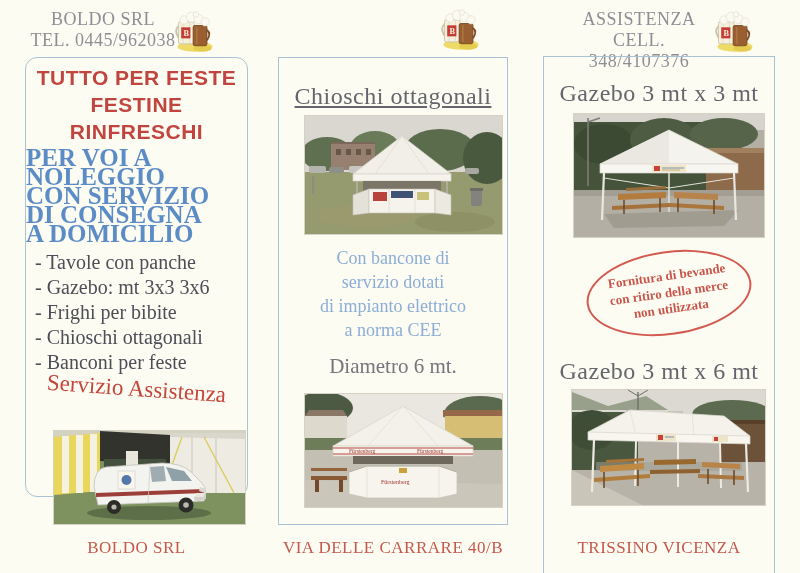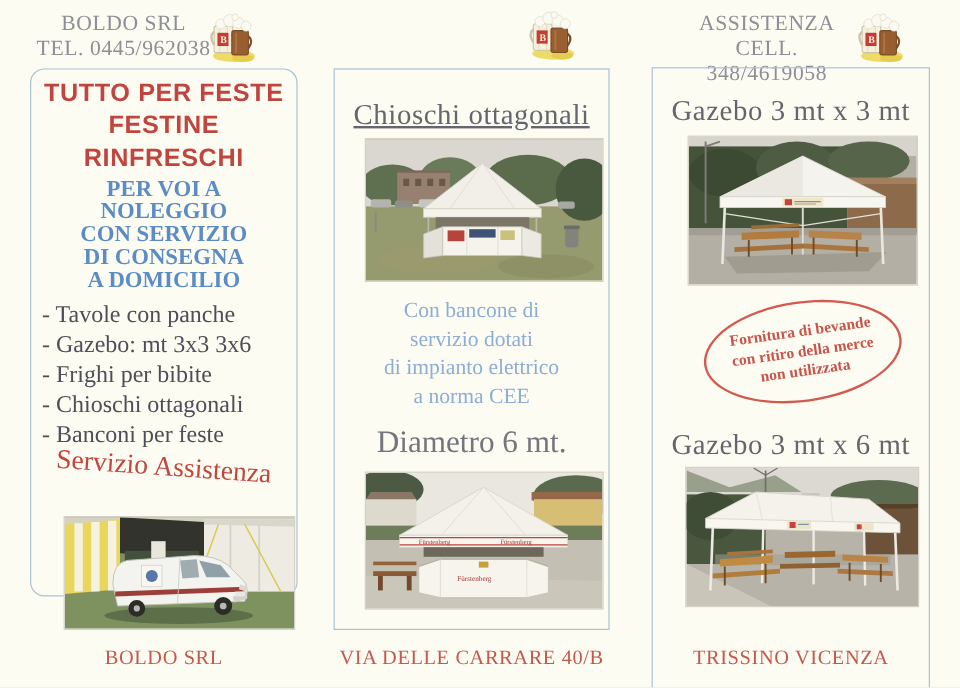--- a/index.html
+++ b/index.html
@@ -18,42 +18,42 @@
 
   
   .panel { position:absolute; top:57px; border:1px solid #a9c2d5; box-sizing:border-box; }
   .panel-left  { left:25px;  width:223px; height:440px;border-radius:12px; }
   .panel-mid   { left:278px; width:230px; height:468px; }
   .panel-right { left:543px; width:232px; height:523px; top:56px; }
 
   
   .promo { margin-top:6px; font-family:"Liberation Sans", sans-serif; font-weight:bold;
            font-size:21px; line-height:27px; color:#c0453e; text-align:center; letter-spacing:0.5px; }
-  .noleggio { margin-top:3px; font-weight:bold; font-size:19px; line-height:19px;
-              color:#5c8cc6; text-align:center; }
+  .noleggio { margin-top:3px; font-weight:bold; font-size:25px; line-height:19px;
+              color:#5c8cc6; text-align:left; }
   .items { margin-top:7px; padding-left:9px; font-size:20px; line-height:25px; color:#4e4e58; }
   .service-note { margin-top:1px; font-size:23px; color:#c3463c; text-align:center;
                   transform:rotate(4deg); }
 
   
   .photo { position:absolute; border:1px solid #d5d1c5; background:#f4f2ea; overflow:hidden; }
   .photo svg { display:block; width:100%; height:100%; }
   .photo-van     { left:27px; top:372px; width:191px; height:93px; }
   .photo-park    { left:25px; top:57px;  width:197px; height:118px; }
   .photo-fursten { left:25px; top:335px; width:197px; height:113px; }
   .photo-g33     { left:29px; top:56px;  width:190px; height:123px; }
   .photo-g36     { left:27px; top:332px; width:193px; height:115px; }
 
   
   .panel-title { text-align:center; font-size:24px; color:#65656d; letter-spacing:0.5px; }
   .title-chioschi { margin-top:25px;text-decoration:underline; }
   .title-g33      { margin-top:23px; }
   .desc-blue { position:absolute; top:188px; width:100%; text-align:center; font-size:18px;
                line-height:24px; color:#8badd6; }
-  .diametro  { position:absolute; top:296px; width:100%; text-align:center; font-size:26px;
+  .diametro  { position:absolute; top:296px; width:100%; text-align:center; font-size:21px;
                color:#75757d; }
   .badge { position:absolute; left:42px; top:194px; width:162px; height:80px;
            border:2px solid #d25a4e; border-radius:50%; transform:rotate(-8deg);
            color:#c8554b; font-weight:bold; font-size:13px; line-height:16.5px;
            text-align:center; display:flex; flex-direction:column; justify-content:center; }
   .title-g36 { position:absolute; top:301px; width:100%; }
 
   
   .footer-text { position:absolute; top:538px; text-align:center; font-size:17px;
                  color:#c4584c; letter-spacing:0.5px; }
@@ -93,21 +93,21 @@
   </svg>
   <svg class="logo logo-mid" viewBox="0 0 50 46">
       <use href="#beerlogo"></use>
     </svg>
   <svg class="logo logo-right" viewBox="0 0 50 46">
       <use href="#beerlogo"></use>
     </svg>
 
   <div class="header header-right">
     <div>ASSISTENZA</div>
-    <div>CELL. 348/4619058</div>
+    <div>CELL. 348/4107376</div>
   </div>
 
   <div class="panel panel-left">
     <div class="promo">
       <div>TUTTO PER FESTE</div>
       <div>FESTINE</div>
       <div>RINFRESCHI</div>
     </div>
     <div class="noleggio">
       <div>PER VOI A</div>

